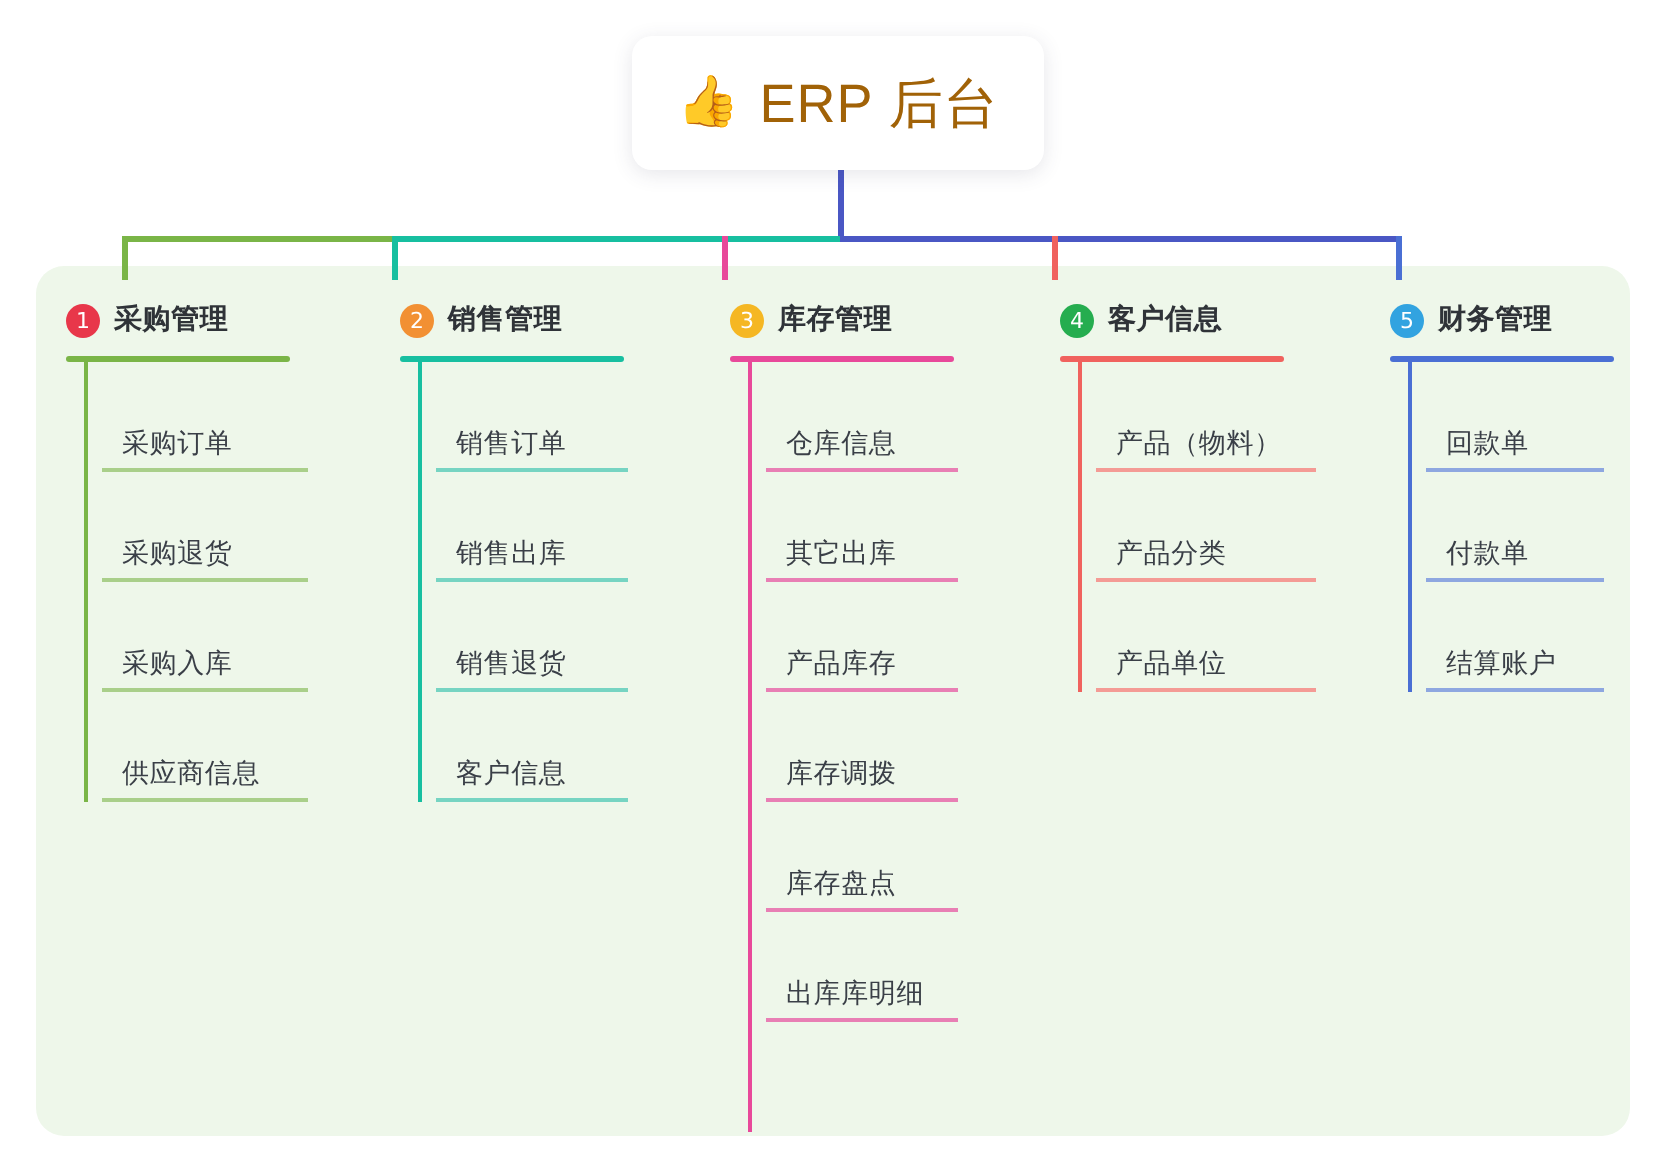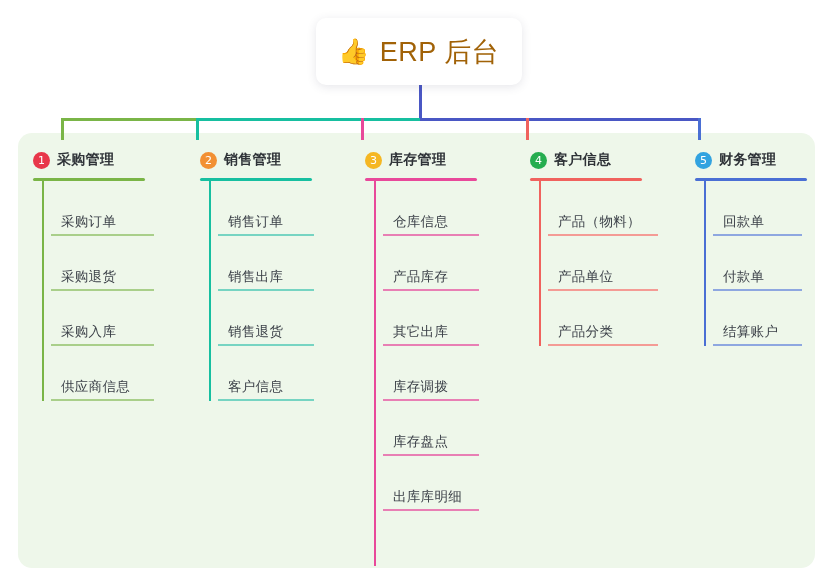--- a/index.html
+++ b/index.html
@@ -161,25 +161,25 @@
           <span class="col-title">库存管理</span>
         </div>
         <div class="col-rule" style="width: 112px; background: rgb(232, 73, 154);"></div>
         <div class="items">
           <div class="spine" style="background: rgb(232, 73, 154); height: 385px;"></div>
           <div class="item">
             <span class="item-label">仓库信息</span>
             <div class="item-rule" style="width: 96px; background: rgb(232, 127, 180);"></div>
           </div>
           <div class="item">
+            <span class="item-label">其它出库</span>
+            <div class="item-rule" style="width: 96px; background: rgb(232, 127, 180);"></div>
+          </div>
+          <div class="item">
             <span class="item-label">产品库存</span>
-            <div class="item-rule" style="width: 96px; background: rgb(232, 127, 180);"></div>
-          </div>
-          <div class="item">
-            <span class="item-label">其它出库</span>
             <div class="item-rule" style="width: 96px; background: rgb(232, 127, 180);"></div>
           </div>
           <div class="item">
             <span class="item-label">库存调拨</span>
             <div class="item-rule" style="width: 96px; background: rgb(232, 127, 180);"></div>
           </div>
           <div class="item">
             <span class="item-label">库存盘点</span>
             <div class="item-rule" style="width: 96px; background: rgb(232, 127, 180);"></div>
           </div>
@@ -195,27 +195,27 @@
           <span class="col-title">客户信息</span>
         </div>
         <div class="col-rule" style="width: 112px; background: rgb(240, 98, 94);"></div>
         <div class="items">
           <div class="spine" style="background: rgb(240, 98, 94); height: 165px;"></div>
           <div class="item">
             <span class="item-label">产品（物料）</span>
             <div class="item-rule" style="width: 110px; background: rgb(244, 155, 149);"></div>
           </div>
           <div class="item">
+            <span class="item-label">产品分类</span>
+            <div class="item-rule" style="width: 110px; background: rgb(244, 155, 149);"></div>
+          </div>
+          <div class="item">
             <span class="item-label">产品单位</span>
             <div class="item-rule" style="width: 110px; background: rgb(244, 155, 149);"></div>
           </div>
-          <div class="item">
-            <span class="item-label">产品分类</span>
-            <div class="item-rule" style="width: 110px; background: rgb(244, 155, 149);"></div>
-          </div>
         </div>
       </div>
       <div class="col" style="left: 695px; top: 148px;">
         <div class="col-head">
           <span class="badge" style="background: rgb(50, 163, 224);">5</span>
           <span class="col-title">财务管理</span>
         </div>
         <div class="col-rule" style="width: 112px; background: rgb(74, 111, 212);"></div>
         <div class="items">
           <div class="spine" style="background: rgb(74, 111, 212); height: 165px;"></div>

